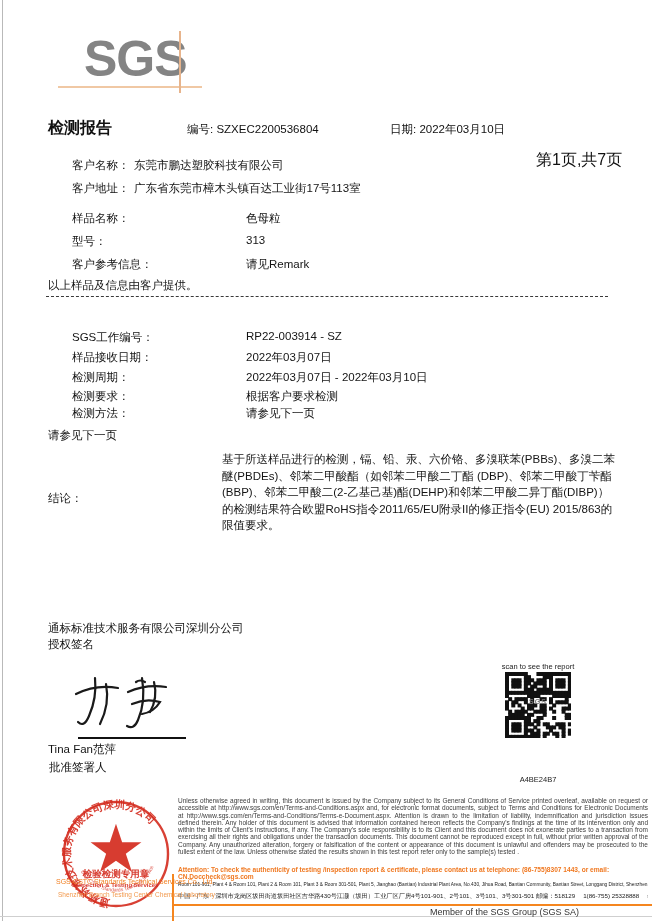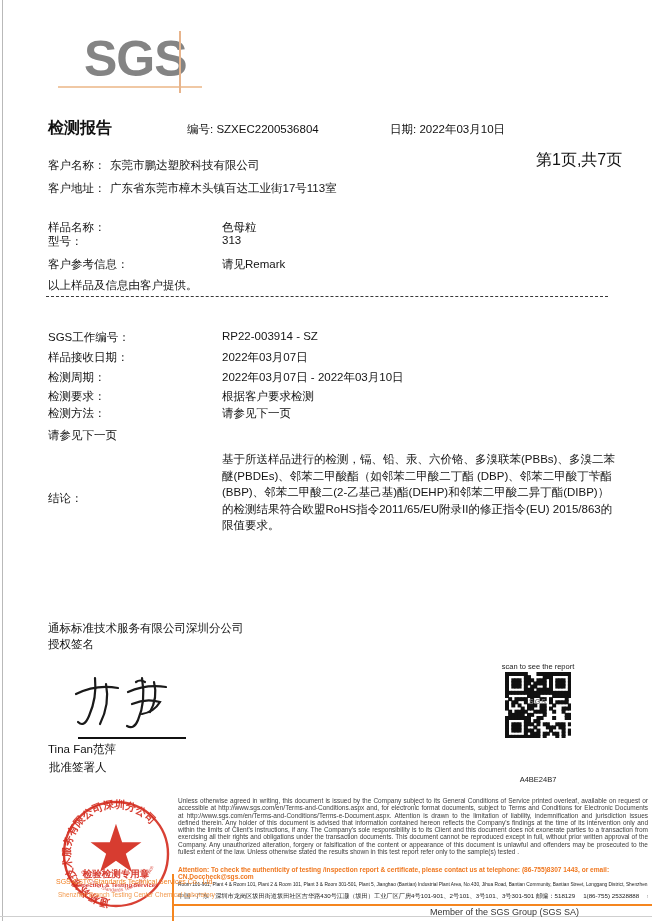--- a/index.html
+++ b/index.html
@@ -14,21 +14,21 @@
   .logo-hline { position:absolute; left:58px; top:86px; width:144px; height:2px; background:#f0c8a4; }
   .logo-vline { position:absolute; left:179px; top:31px; width:2px; height:62px; background:#e7b48c; }
 
   
   .hdr-title { position:absolute; left:48px; top:118px; font-size:16px; font-weight:bold; color:#111; }
   .hdr-no    { position:absolute; left:187px; top:122px; font-size:11.5px; color:#111; }
   .hdr-date  { position:absolute; left:390px; top:122px; font-size:11.5px; color:#111; }
   .hdr-page  { position:absolute; left:536px; top:106px; font-size:16px; color:#111;margin-top:44px; }
 
   .row { position:absolute; left:48px; display:flex; font-size:11.5px; color:#141414; }
-  .row .lbl { flex:none; }
+  .row .lbl { flex:none;margin-left:24px; }
   .lblw-sm { width:62px; }
   .lblw-lg { width:174px; }
   .row .val { white-space:nowrap; }
 
   .note { position:absolute; left:48px; top:278px; font-size:11.5px; color:#141414;text-align:center; }
   .dashline { position:absolute; left:46px; top:296px; width:562px; border-top:1.5px dashed #3a3a3a; }
 
   .conclusion { position:absolute; left:222px; top:451px; width:396px; font-size:11.5px; line-height:16.5px; color:#141414; text-align:left; }
   .conclusion-lbl { position:absolute; left:48px; top:452px; font-size:11.5px; color:#141414;margin-top:39px; }
 
@@ -78,21 +78,21 @@
 
   <div class="row" style="top:158px">
     <span class="lbl lblw-sm">客户名称：</span>
     <span class="val">东莞市鹏达塑胶科技有限公司</span>
   </div>
   <div class="row" style="top:181px">
     <span class="lbl lblw-sm">客户地址：</span>
     <span class="val">广东省东莞市樟木头镇百达工业街17号113室</span>
   </div>
 
-  <div class="row" style="top:220px">
+  <div class="row" style="top:211px">
     <span class="lbl lblw-lg">样品名称：</span>
     <span class="val">色母粒</span>
   </div>
   <div class="row" style="top:234px">
     <span class="lbl lblw-lg">型号：</span>
     <span class="val">313</span>
   </div>
   <div class="row" style="top:257px">
     <span class="lbl lblw-lg">客户参考信息：</span>
     <span class="val">请见Remark</span>

